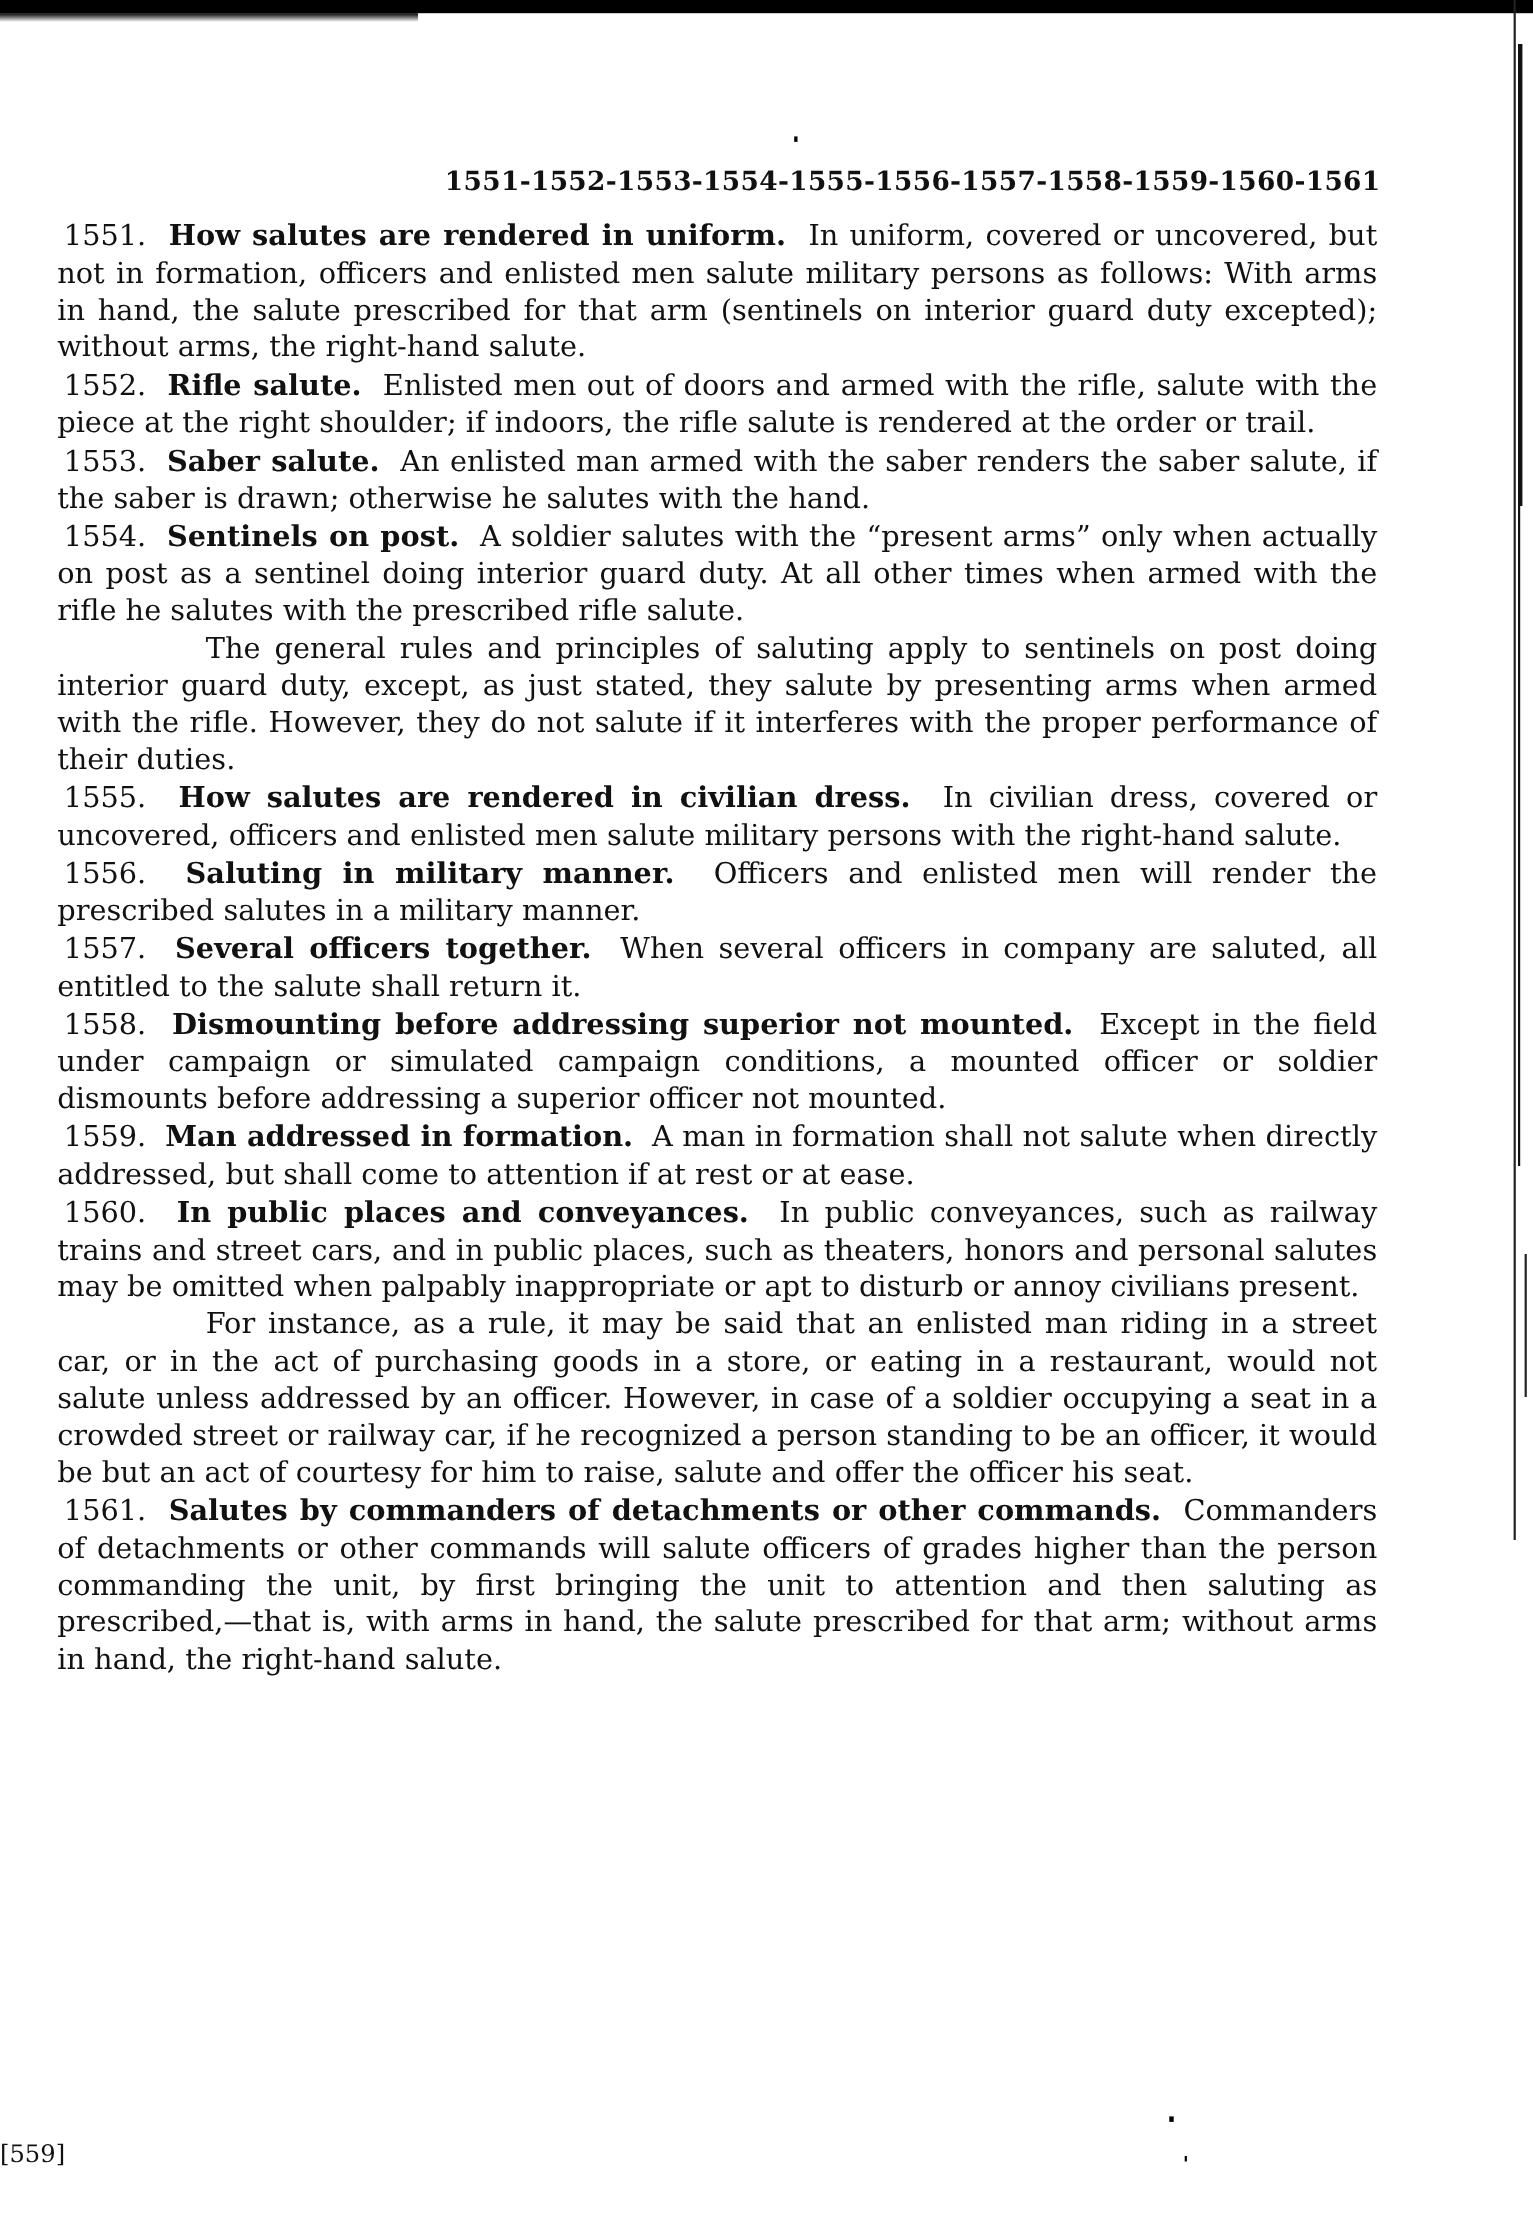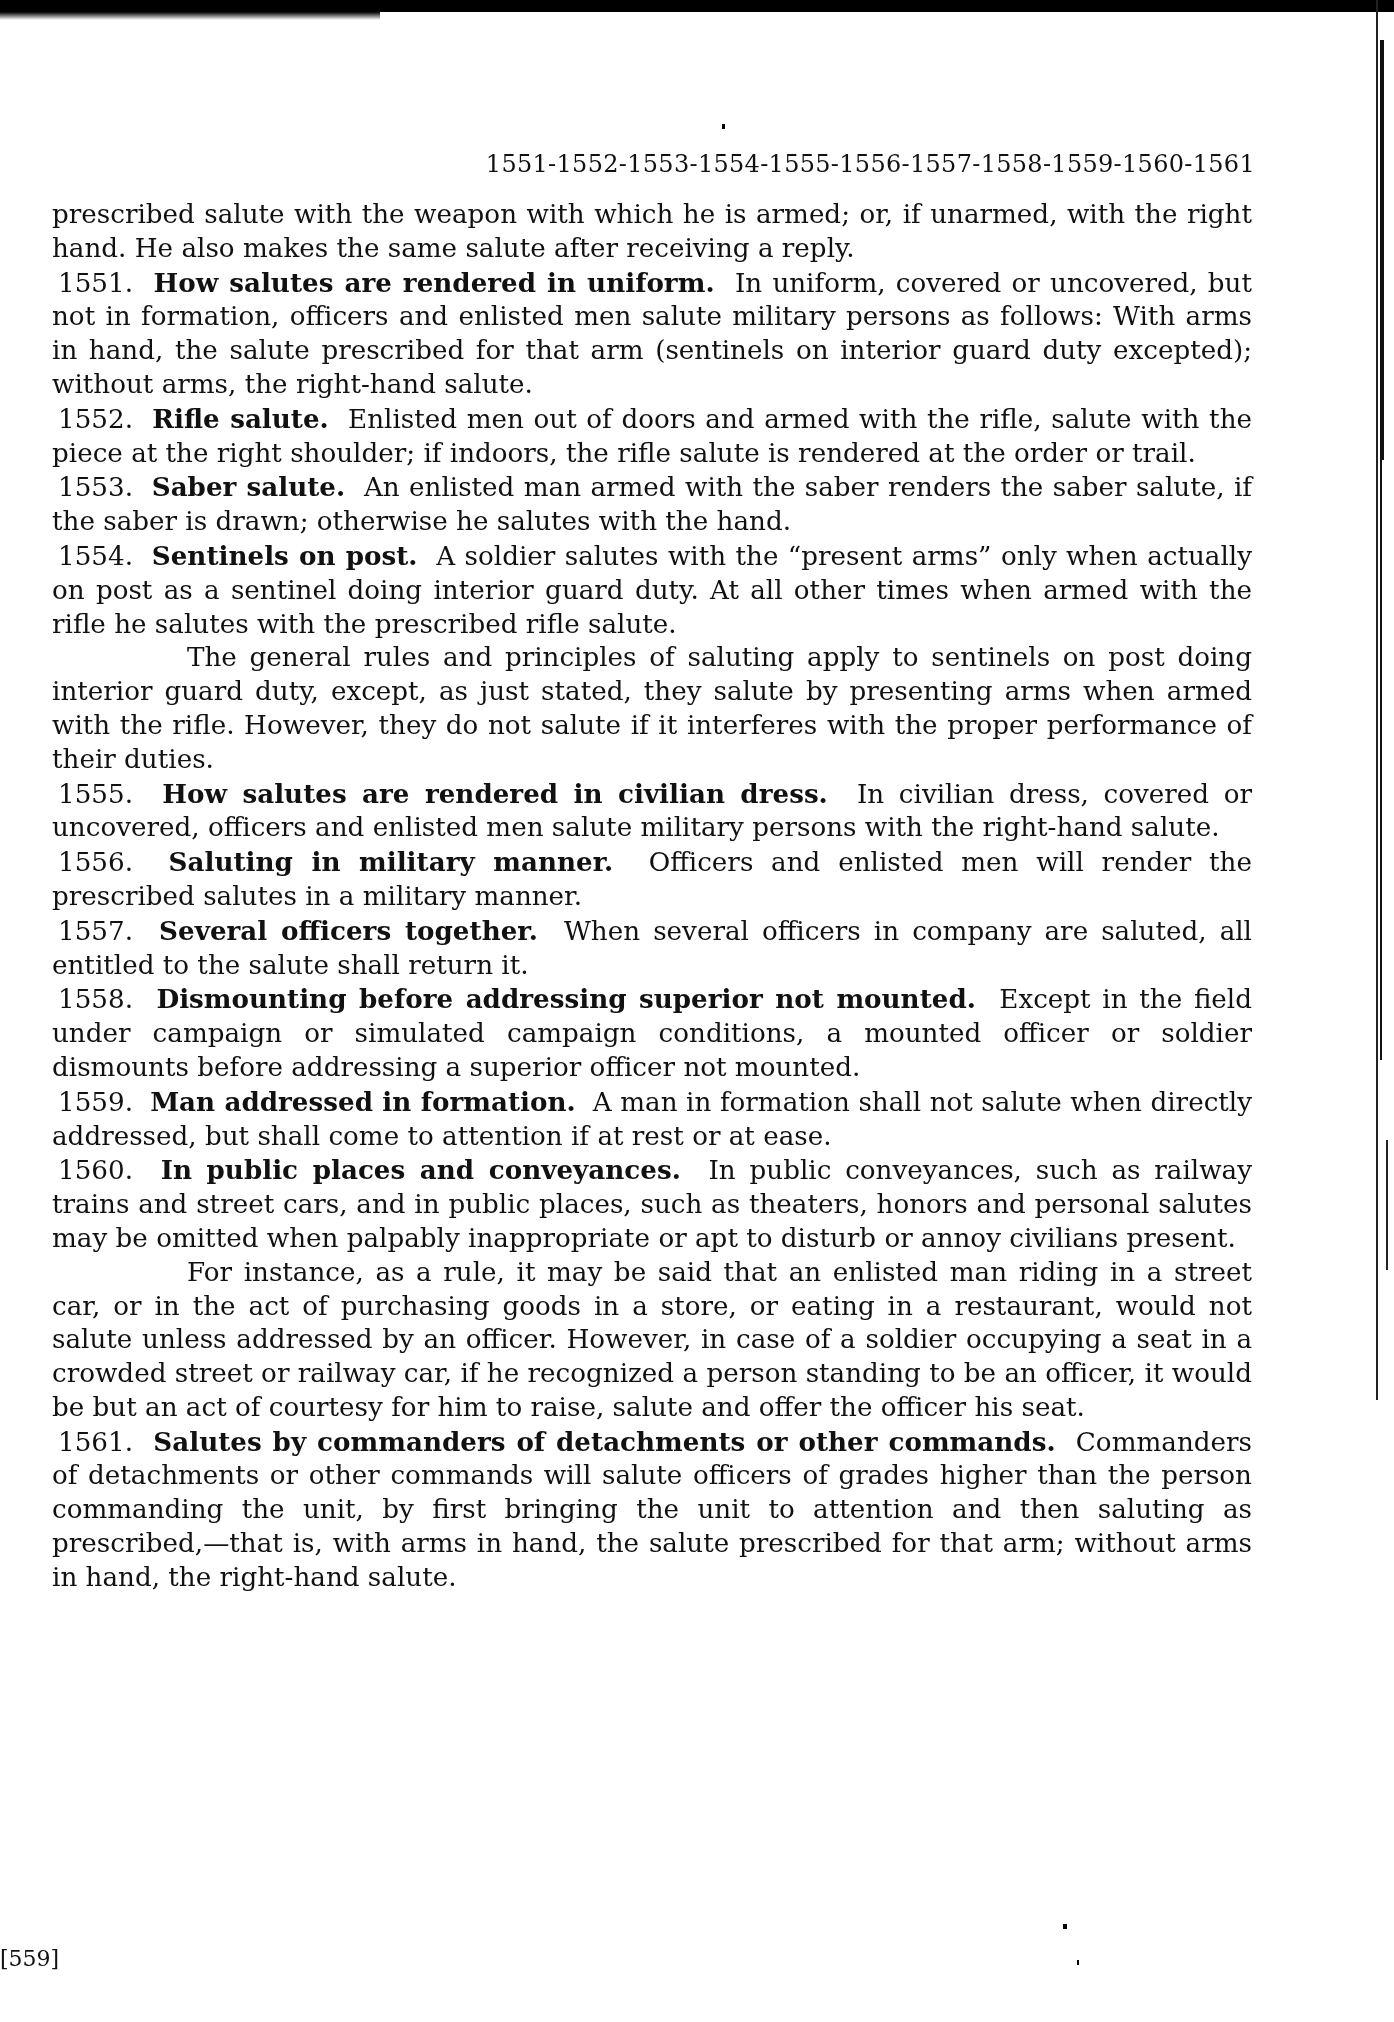--- a/index.html
+++ b/index.html
@@ -22,21 +22,21 @@
   }
   .edge-scan .band {
     position: absolute; left: 2px; width: 4px; background: #111;
   }
   .edge-lower {
     position: absolute; right: 6px; top: 1140px; width: 2px; height: 130px; background: #222;
   }
   .speck { position: absolute; background: #000; }
   .header {
     position: absolute; left: 370px; top: 150px; width: 885px;
-    text-align: right; font-size: 24px; font-weight: normal; letter-spacing: 0.3px;
+    text-align: right; font-size: 24px; font-weight: bold; letter-spacing: 0.3px;
   }
   .content {
     position: absolute; left: 52px; top: 198px; width: 1200px;
     font-size: 26.2px; line-height: 33.8px; text-align: justify;
   }
   .content p { margin: 0; }
   .para { text-indent: 6px; }
   .cont { text-indent: 0; }
   .indent { text-indent: 135px; }
   .sec-num { font-weight: normal; }
@@ -56,21 +56,20 @@
   <div class="band" style="top:460px;height:600px;width:2px;"></div>
 </div>
 <div class="edge-lower"></div>
 <div class="speck" style="left:722px;top:124px;width:3px;height:5px;"></div>
 <div class="speck" style="left:1063px;top:1924px;width:4px;height:5px;"></div>
 <div class="speck" style="left:1077px;top:1960px;width:2px;height:5px;"></div>
 
 <div class="header">1551-1552-1553-1554-1555-1556-1557-1558-1559-1560-1561</div>
 
 <div class="content">
-  <p class="cont">prescribed salute with the weapon with which he is armed; or, if unarmed, with the right hand. He also makes the same salute after receiving a reply.</p>
 
   <p class="para">
     <span class="sec-num">1551.</span>&nbsp;
     <span class="sec-title">How salutes are rendered in uniform.</span>&nbsp;
     <span>In uniform, covered or uncovered, but not in formation, officers and enlisted men salute military persons as follows: With arms in hand, the salute prescribed for that arm (sentinels on interior guard duty excepted); without arms, the right-hand salute.</span>
   </p>
 
   <p class="para">
     <span class="sec-num">1552.</span>&nbsp;
     <span class="sec-title">Rifle salute.</span>&nbsp;

